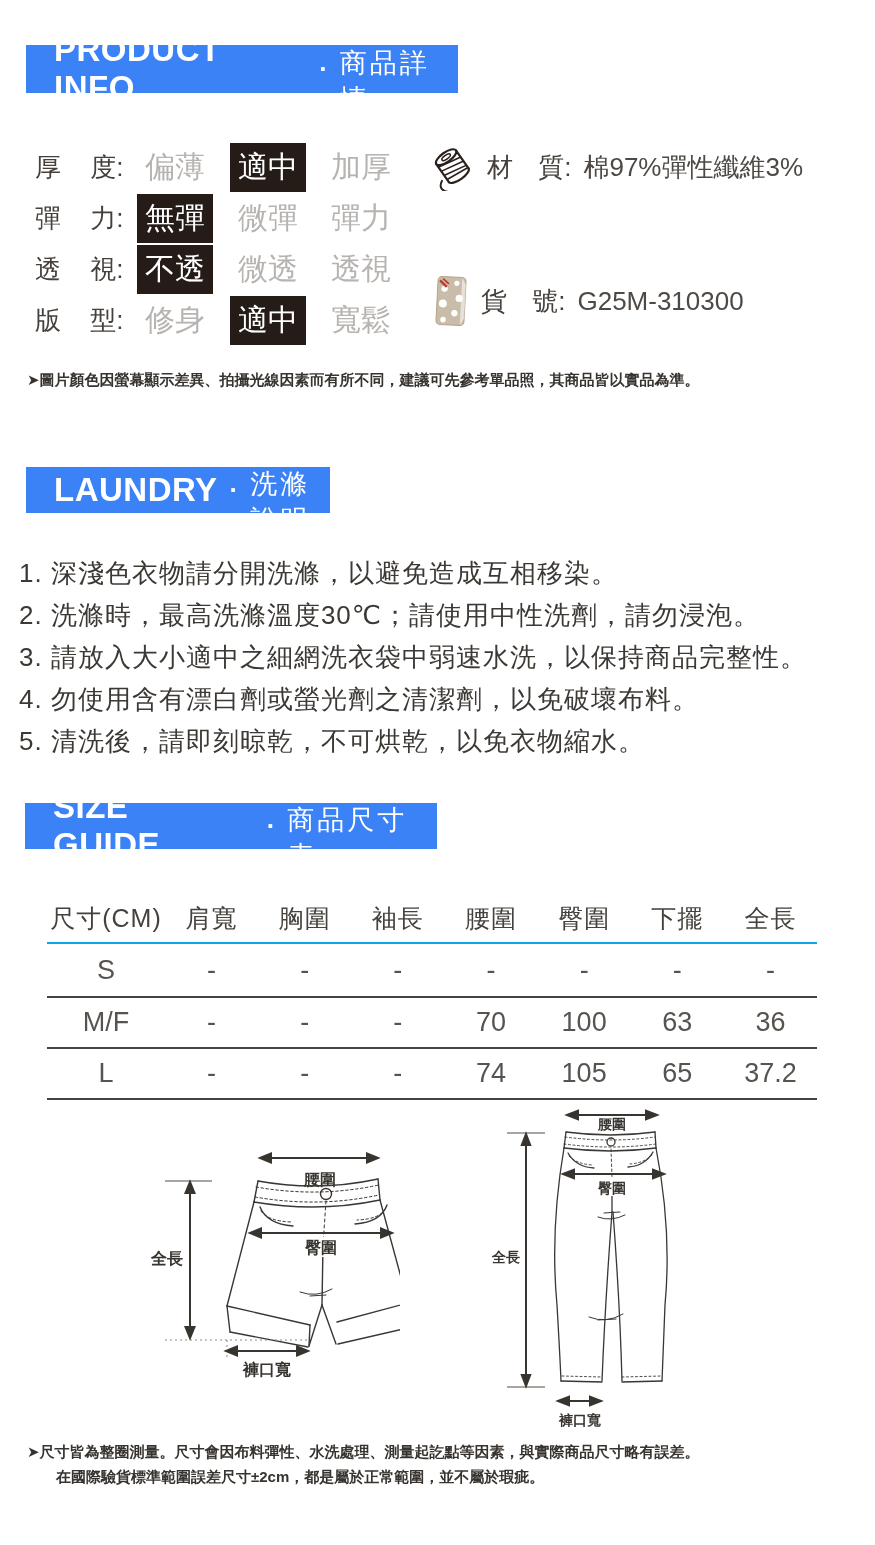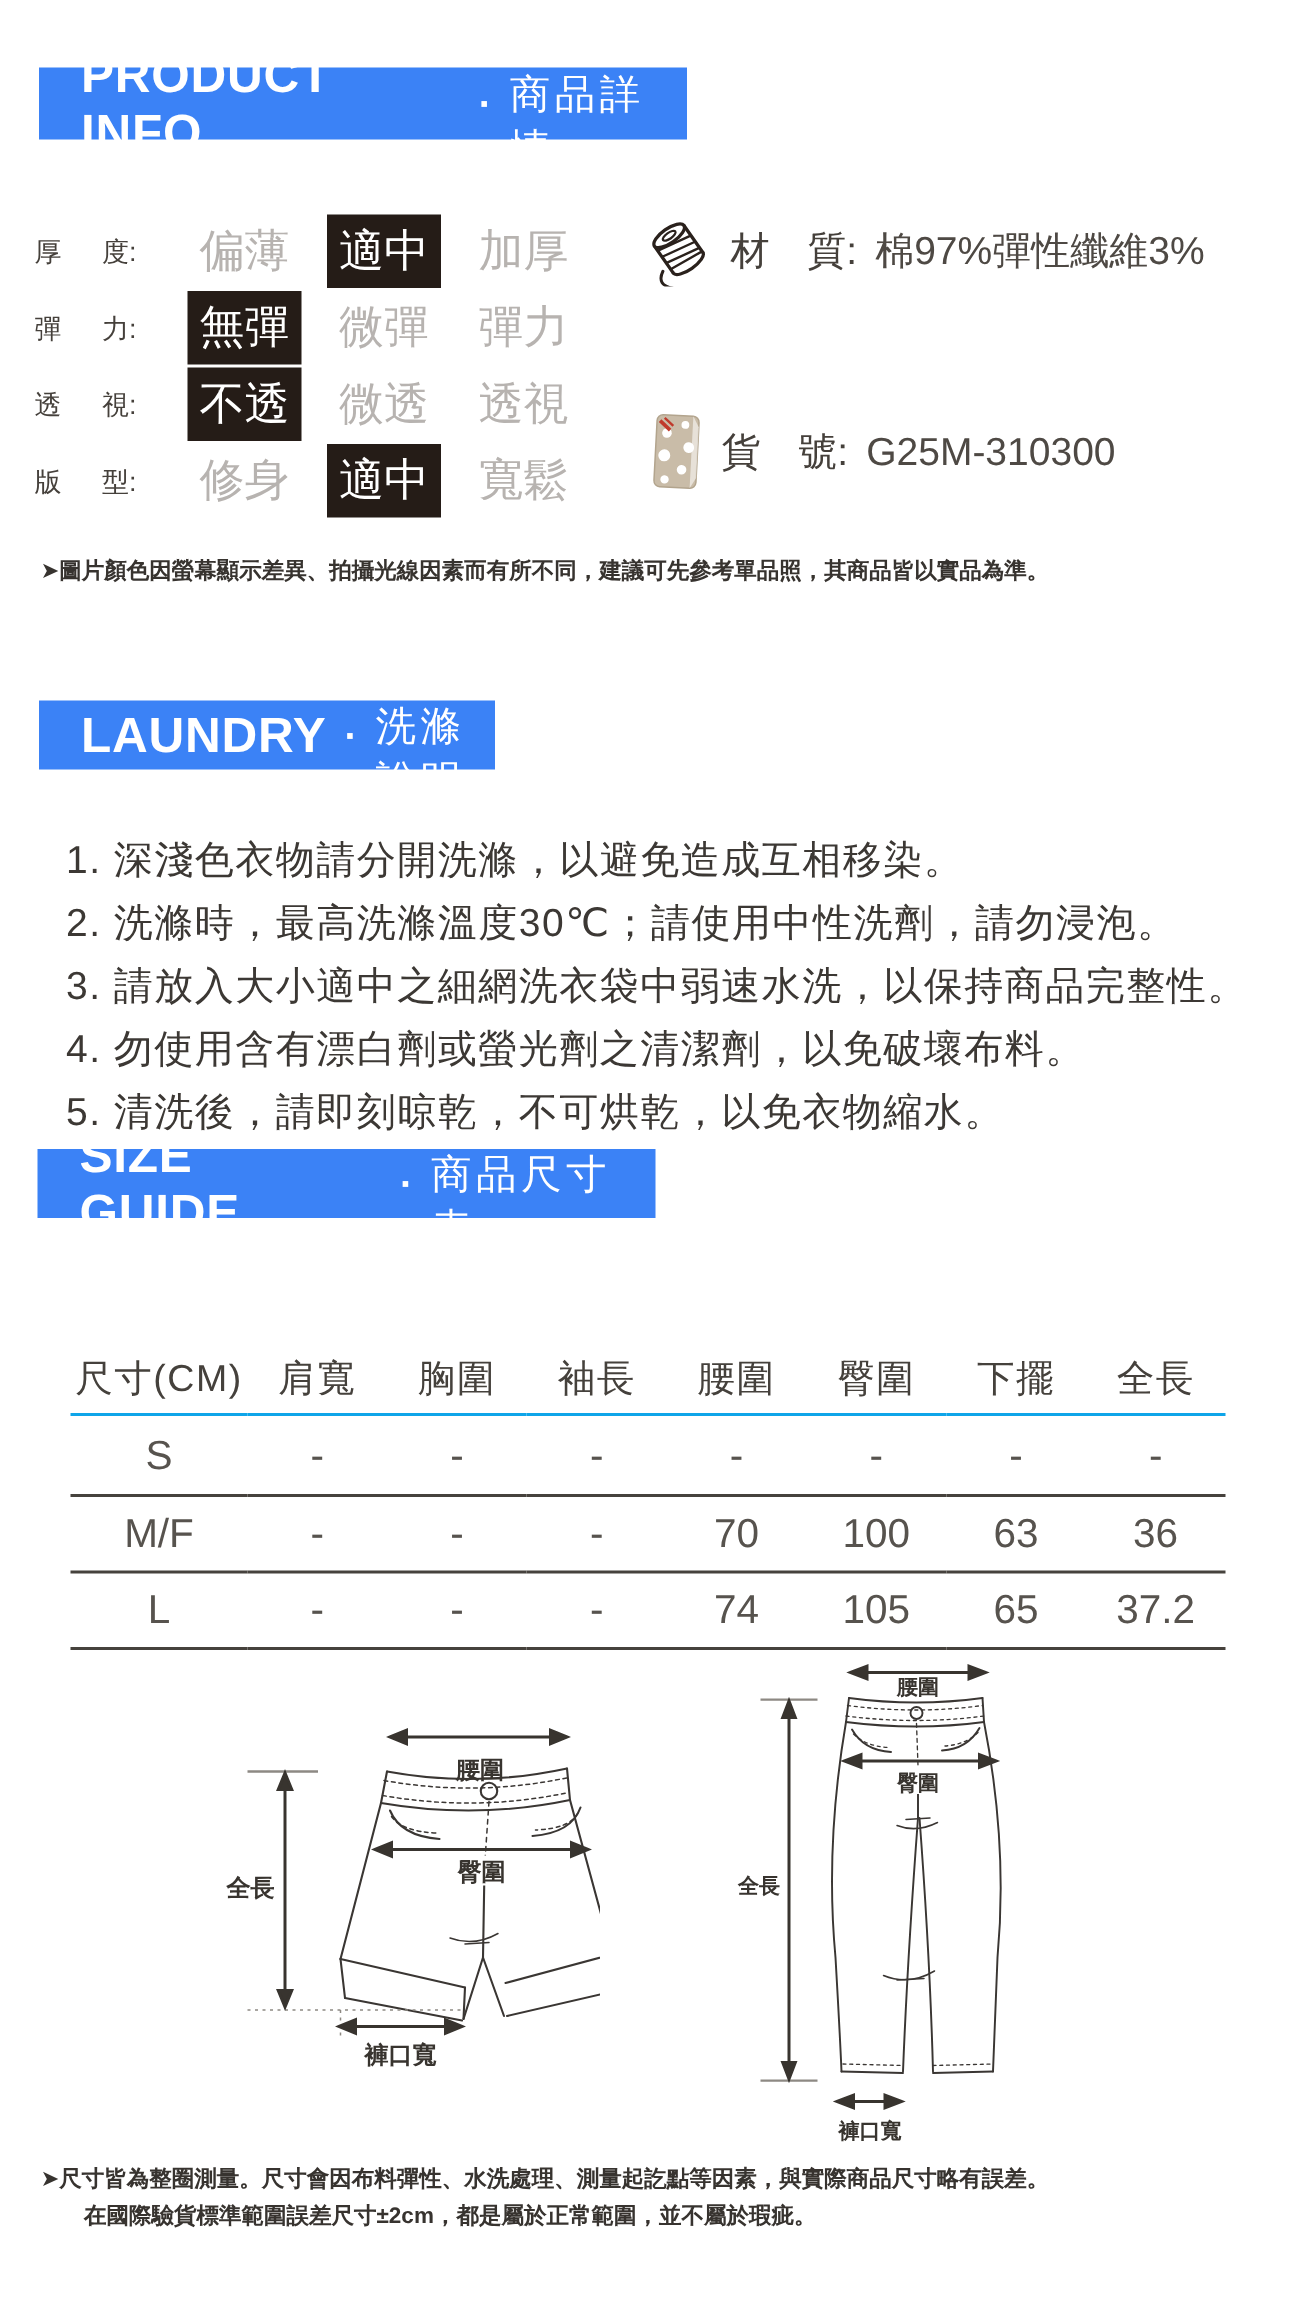--- a/index.html
+++ b/index.html
@@ -9,33 +9,33 @@
   
   .hdr{position:absolute;background:#3b82f6;color:#ffffff;display:flex;align-items:center;
        box-sizing:border-box;padding-left:28px;}
   .hdr .en{font-weight:bold;font-size:33px;letter-spacing:.5px;}
   .hdr .sep{font-size:26px;margin:0 12px;font-weight:bold;}
   .hdr .zh{font-size:27px;font-weight:400;letter-spacing:3px;margin-top:23px;}
 
   
   .attrs{position:absolute;left:23px;top:142px;}
   .attr-row{display:flex;align-items:center;height:51px;}
-  .attr-label{flex:0 0 102px;font-size:18px;color:#45403b;word-spacing:22px;white-space:nowrap;}
+  .attr-label{flex:0 0 102px;font-size:26px;color:#45403b;word-spacing:22px;white-space:nowrap;margin-left:12px;}
   .opt{flex:0 0 76px;margin-right:17px;text-align:center;font-size:30px;color:#b7b3b0;
        padding:4px 0;white-space:nowrap;}
   .opt.sel{background:#251c17;color:#ffffff;}
 
   .spec-row{position:absolute;display:flex;align-items:center;}
   .spec-row .ico{flex:0 0 auto;margin-right:8px;display:flex;align-items:center;}
   .spec-label{font-size:26px;color:#45403b;word-spacing:18px;white-space:nowrap;margin-right:12px;}
   .spec-value{font-size:26px;color:#4e4944;white-space:nowrap;}
 
   .small-note{position:absolute;font-size:15px;font-weight:600;color:#37332f;white-space:nowrap;}
 
-  .laundry-list{position:absolute;left:44px;top:552px;}
+  .laundry-list{position:absolute;left:19px;top:552px;}
   .laundry-item{font-size:26px;line-height:42px;letter-spacing:1px;color:#3c3834;white-space:nowrap;}
 
   
   table.size{position:absolute;left:47px;top:895px;width:770px;border-collapse:collapse;table-layout:fixed;}
   table.size th{height:47px;font-weight:400;font-size:25px;color:#45413c;letter-spacing:1px;
                 border-bottom:2px solid #0ea5e9;text-align:center;padding:0;}
   table.size td{height:49px;font-size:27px;color:#57534e;border-bottom:2px solid #46423d;
                 text-align:center;padding:0;}
   table.size tr.r0 td{height:52px;}
   .diag{position:absolute;}
@@ -132,21 +132,21 @@
   </div>
 
   <div class="laundry-list">
     <div class="laundry-item">1. 深淺色衣物請分開洗滌，以避免造成互相移染。</div>
     <div class="laundry-item">2. 洗滌時，最高洗滌溫度30℃；請使用中性洗劑，請勿浸泡。</div>
     <div class="laundry-item">3. 請放入大小適中之細網洗衣袋中弱速水洗，以保持商品完整性。</div>
     <div class="laundry-item">4. 勿使用含有漂白劑或螢光劑之清潔劑，以免破壞布料。</div>
     <div class="laundry-item">5. 清洗後，請即刻晾乾，不可烘乾，以免衣物縮水。</div>
   </div>
 
-  <div class="hdr" style="left:25px;top:766px;width:412px;height:46px;">
+  <div class="hdr" style="left:25px;top:803px;width:412px;height:46px;">
     <span class="en">SIZE GUIDE</span>
     <span class="sep" style="margin-left:22px;">·</span>
     <span class="zh">商品尺寸表</span>
   </div>
 
   <table class="size">
     <colgroup>
         <col style="width:118px">
         <col>
         <col>

